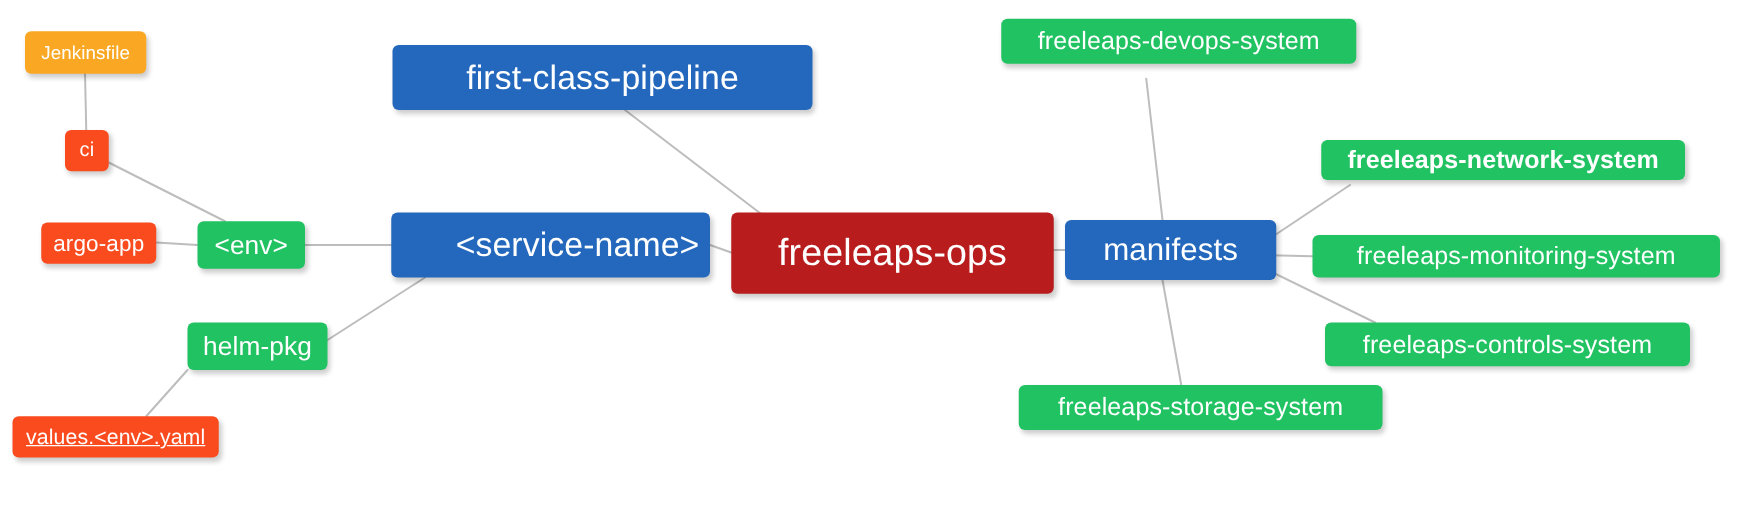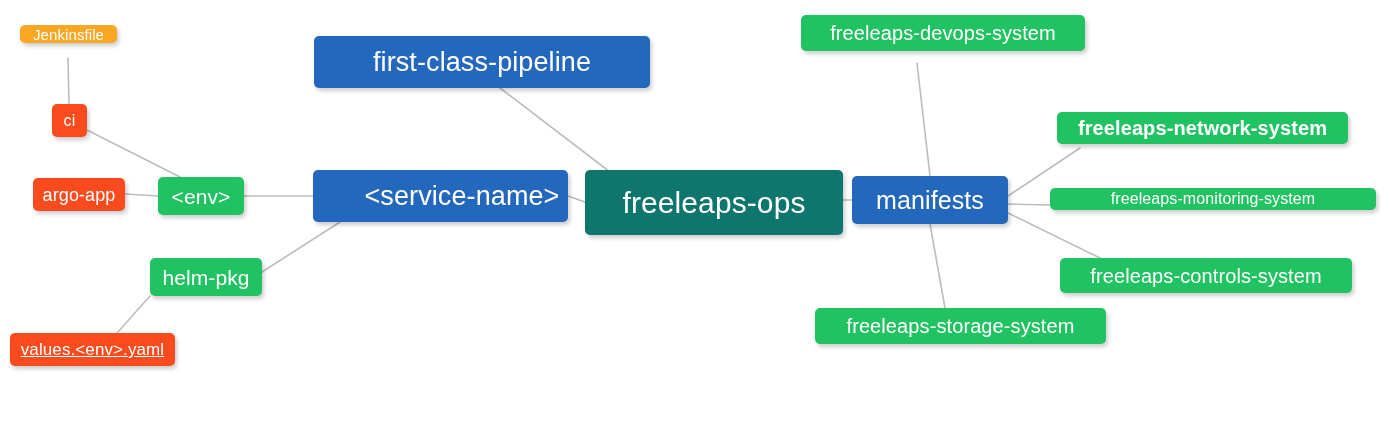--- a/index.html
+++ b/index.html
@@ -15,21 +15,21 @@
     position:absolute;
     box-sizing:border-box;
     display:flex;align-items:center;justify-content:center;
     color:#ffffff;
     border-radius:5px;
     white-space:nowrap;
     box-shadow:2px 3px 4px rgba(0,0,0,0.20);
     letter-spacing:0.1px;
     line-height:1;
   }
-  .n-root   {background:#0f766e;}
+  .n-root   {background:#b91c1c;}
   .n-blue   {background:#2368BC;}
   .n-green  {background:#21C262;}
   .n-orange {background:#FAA823;}
   .n-red    {background:#FA4B1E;}
 </style>
 </head>
 <body>
 
 <div id="canvas">
   <svg id="edges" viewBox="0 0 1390 421" xmlns="http://www.w3.org/2000/svg">
@@ -47,24 +47,24 @@
       <line x1="1008" y1="204" x2="1050" y2="205" stroke="#bdbdbd" stroke-width="1.6" stroke-linecap="round"></line>
       <line x1="1008" y1="213" x2="1100" y2="258" stroke="#bdbdbd" stroke-width="1.6" stroke-linecap="round"></line>
       <line x1="930" y1="224" x2="945" y2="308" stroke="#bdbdbd" stroke-width="1.6" stroke-linecap="round"></line>
     </svg>
   <div id="node-layer">
       <div class="node n-root" style="left: 585px; top: 170px; width: 258px; height: 65px; font-size: 30px;">freeleaps-ops</div>
       <div class="node n-blue" style="left: 313px; top: 170px; width: 255px; height: 52px; font-size: 27px; padding-left: 43px;">&lt;service-name&gt;</div>
       <div class="node n-blue" style="left: 314px; top: 36px; width: 336px; height: 52px; font-size: 27px;">first-class-pipeline</div>
       <div class="node n-green" style="left: 158px; top: 177px; width: 86px; height: 38px; font-size: 21px;">&lt;env&gt;</div>
       <div class="node n-red" style="left: 52px; top: 104px; width: 35px; height: 33px; font-size: 16px;">ci</div>
-      <div class="node n-orange" style="left: 20px; top: 25px; width: 97px; height: 18px; font-size: 15px; text-align: center;">Jenkinsfile</div>
+      <div class="node n-orange" style="left: 20px; top: 25px; width: 97px; height: 34px; font-size: 15px; text-align: center;">Jenkinsfile</div>
       <div class="node n-red" style="left: 33px; top: 178px; width: 92px; height: 33px; font-size: 18px;">argo-app</div>
       <div class="node n-green" style="left: 150px; top: 258px; width: 112px; height: 38px; font-size: 21px;">helm-pkg</div>
       <div class="node n-red" style="left: 10px; top: 333px; width: 165px; height: 33px; font-size: 17px; text-decoration: underline;">values.&lt;env&gt;.yaml</div>
-      <div class="node n-blue" style="left: 852px; top: 176px; width: 156px; height: 48px; font-size: 25px; text-align: center;">manifests</div>
+      <div class="node n-blue" style="left: 852px; top: 176px; width: 169px; height: 48px; font-size: 25px; text-align: center;">manifests</div>
       <div class="node n-green" style="left: 801px; top: 15px; width: 284px; height: 36px; font-size: 20px;">freeleaps-devops-system</div>
       <div class="node n-green" style="left: 1057px; top: 112px; width: 291px; height: 32px; font-size: 20px; font-weight: bold;">freeleaps-network-system</div>
-      <div class="node n-green" style="left: 1050px; top: 188px; width: 326px; height: 22px; font-size: 16px;">freeleaps-monitoring-system</div>
+      <div class="node n-green" style="left: 1050px; top: 188px; width: 326px; height: 34px; font-size: 20px;">freeleaps-monitoring-system</div>
       <div class="node n-green" style="left: 1060px; top: 258px; width: 292px; height: 35px; font-size: 20px;">freeleaps-controls-system</div>
       <div class="node n-green" style="left: 815px; top: 308px; width: 291px; height: 36px; font-size: 20px;">freeleaps-storage-system</div>
     </div>
 </div>
 
 </body></html>

